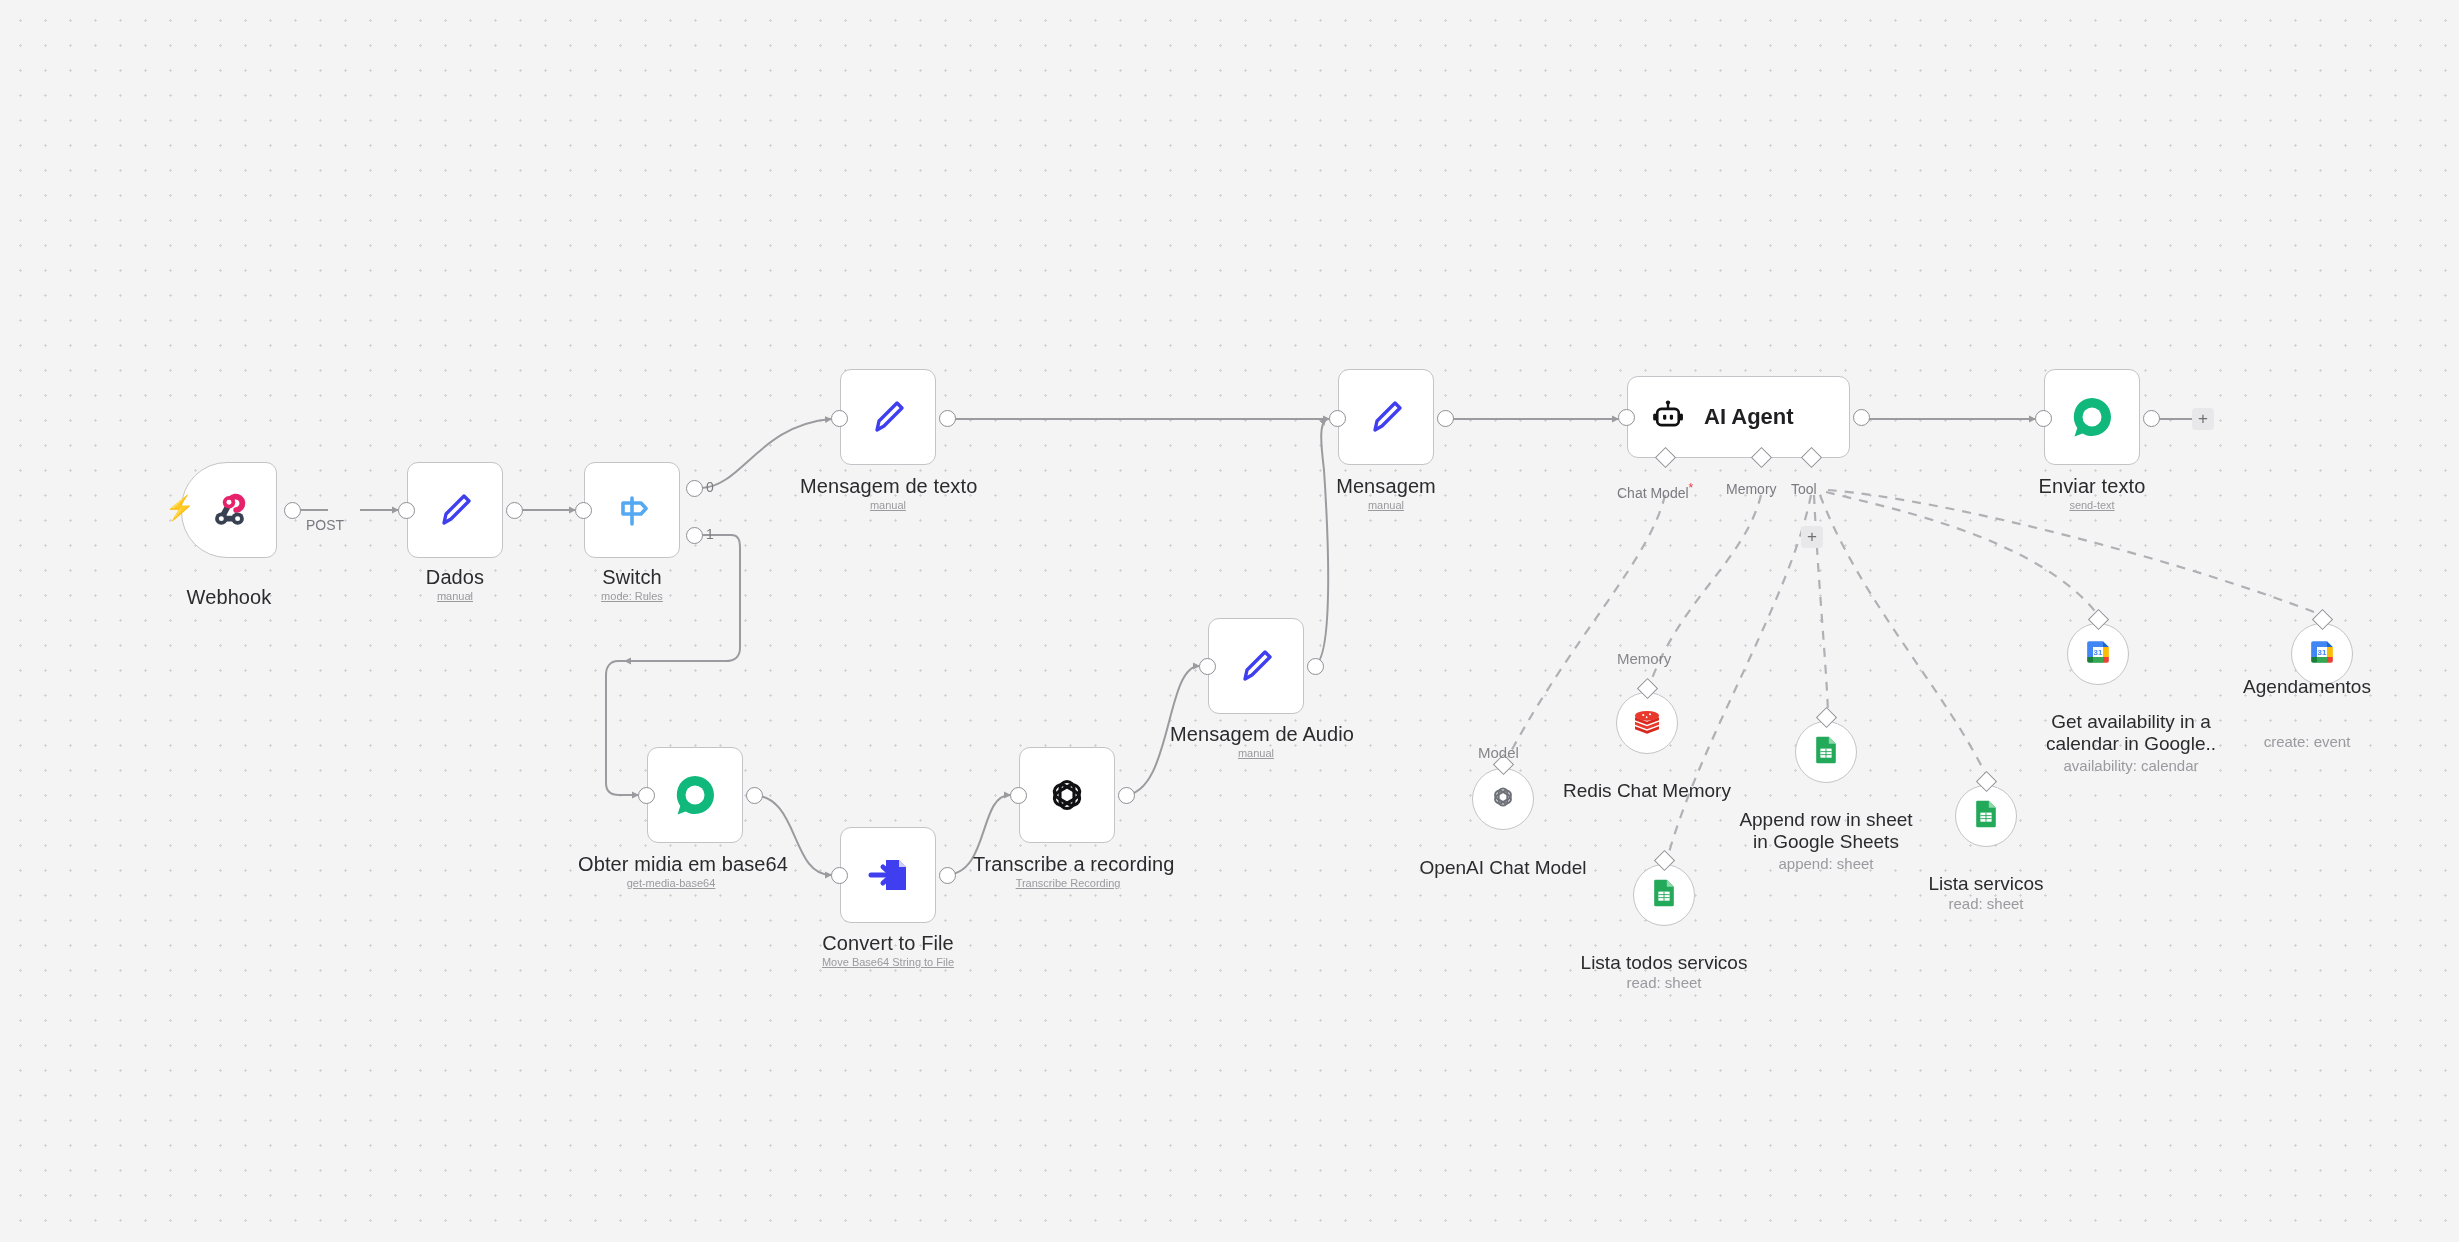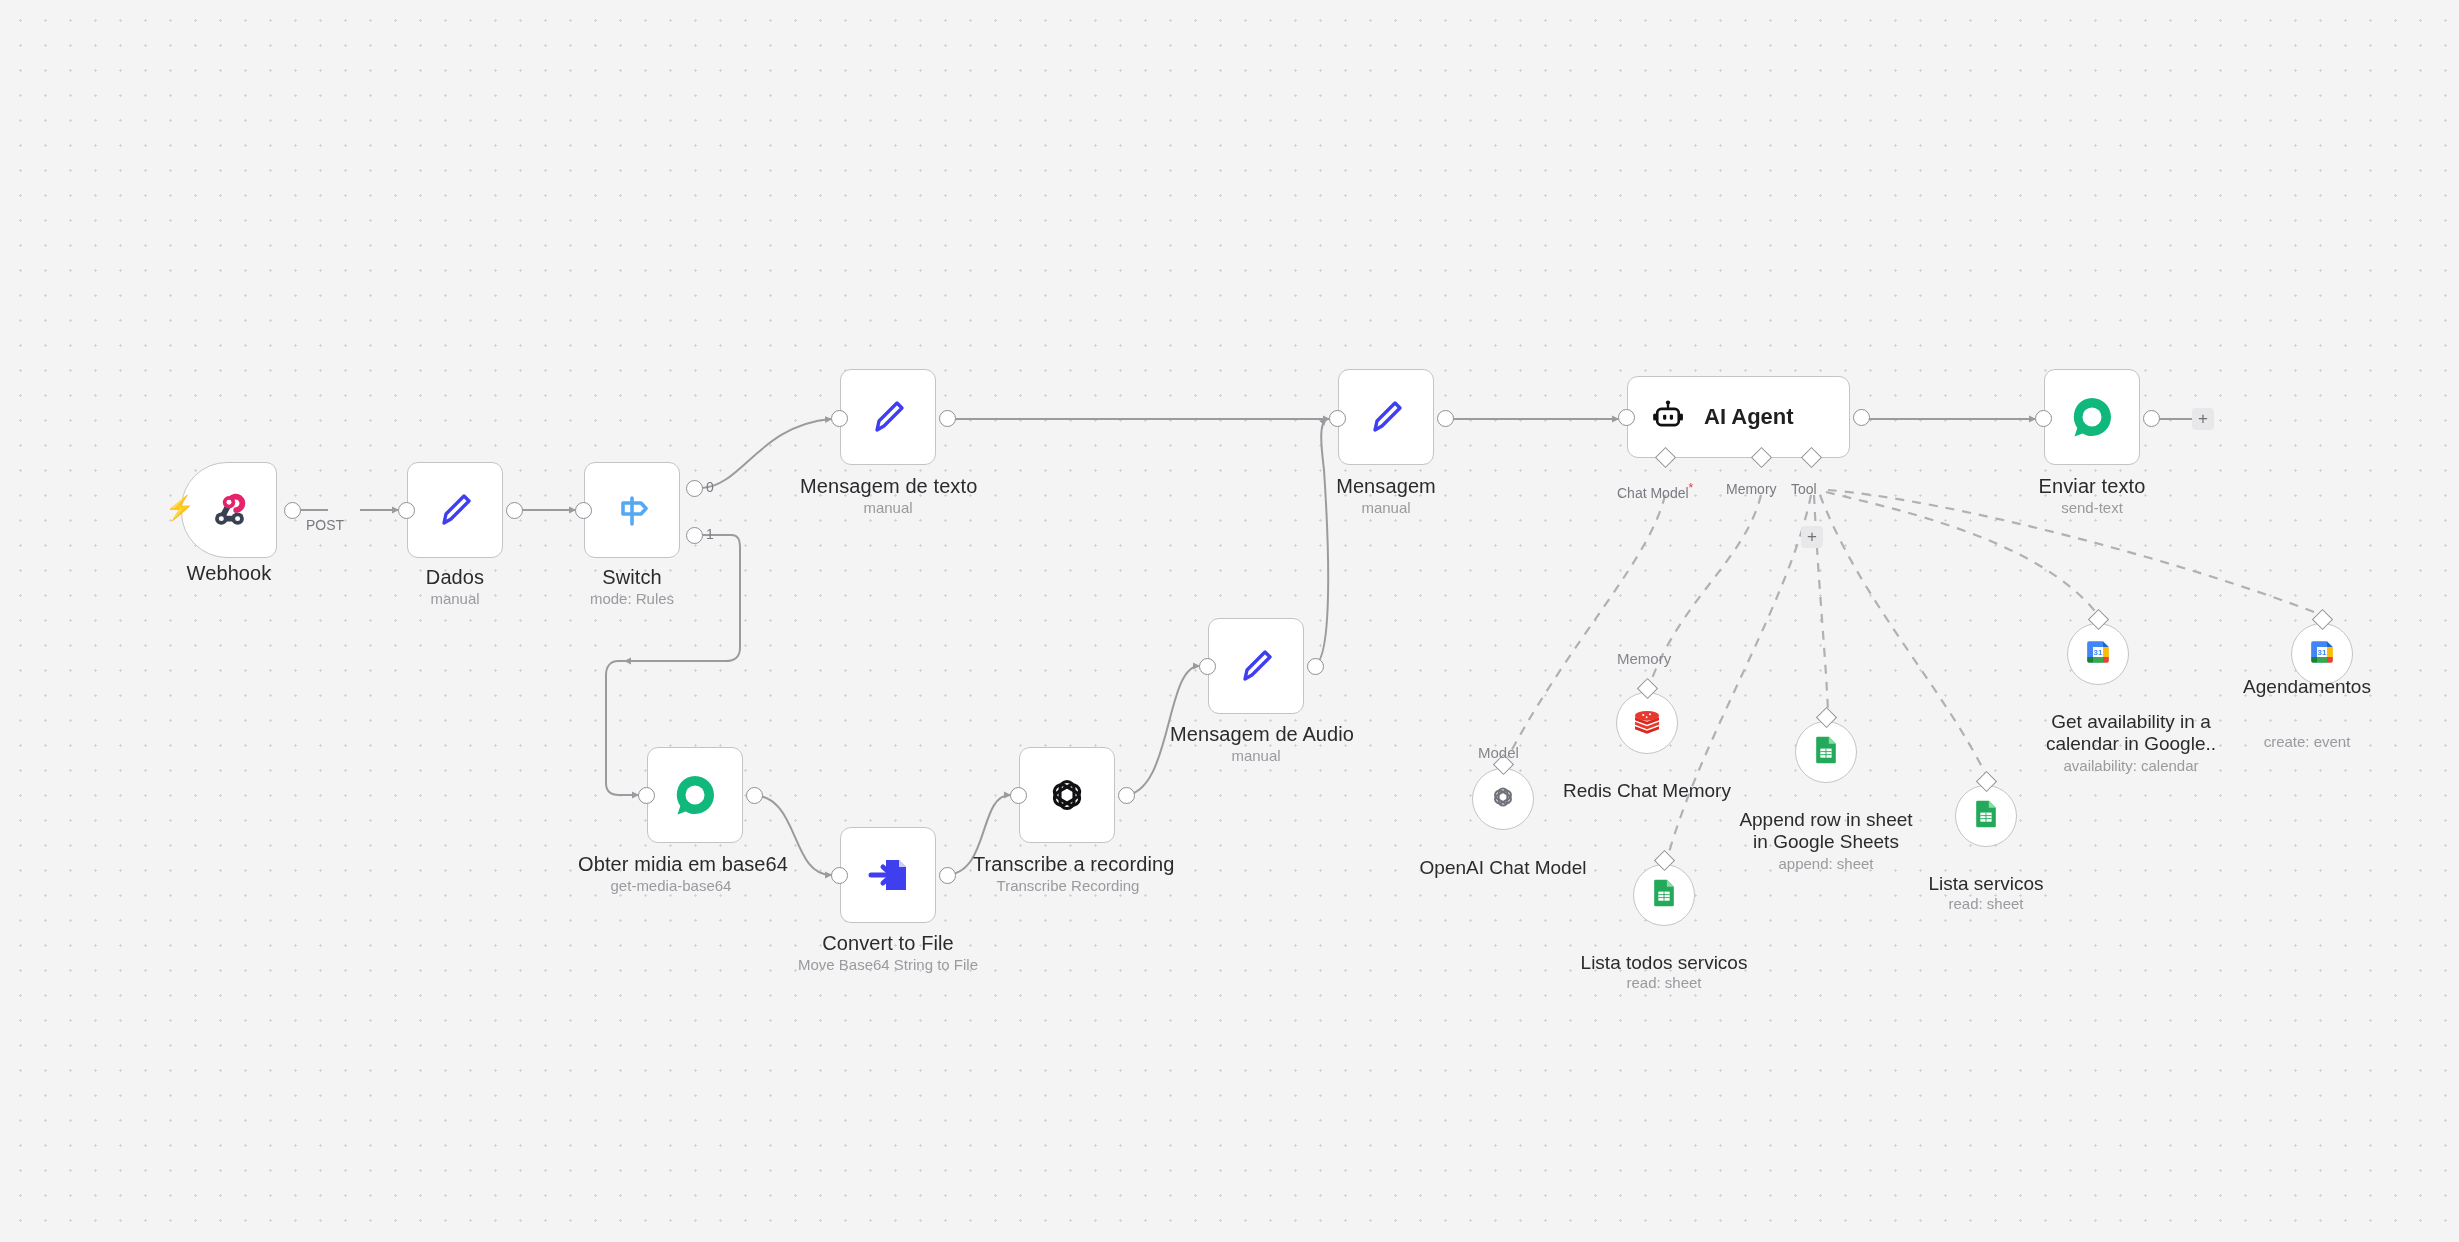--- a/index.html
+++ b/index.html
@@ -59,24 +59,25 @@
     font-size: 20px;
     color: #2b2b2e;
     letter-spacing: .1px;
     line-height: 23px;
     white-space: nowrap;
     z-index: 6;
   }
   .node-sub {
     position: absolute;
     text-align: center;
-    font-size: 15px;
+    font-size: 11px;
     color: #9a9a9f;
     white-space: nowrap;
     z-index: 6;
+    text-decoration: underline;
   }
   .agent-label {
     font-size: 22px;
     color: #1f1f22;
     white-space: nowrap;
   }
 
   
   .subnode {
     position: absolute;
@@ -238,21 +239,21 @@
           <circle cx="16" cy="33" r="2.6" fill="#ffffff"></circle>
           <circle cx="33" cy="33" r="2.6" fill="#ffffff"></circle>
           <circle cx="24" cy="16" r="6.5" fill="#e5226a"></circle>
           <circle cx="24" cy="16" r="2.6" fill="#ffffff"></circle>
         </g>
       </svg>
     </span>
   </div>
   <div class="port" style="left:284px; top:502px;"></div>
   <div class="port-label" style="left:306px; top:501px;margin-top:16px;">POST</div>
-  <div class="node-title" style="left:181px; top:562px; width:96px;">Webhook</div>
+  <div class="node-title" style="left:181px; top:586px; width:96px;">Webhook</div>
 
   <div class="node" style="left:407px; top:462px; width:96px; height:96px;">
     <span class="nicon">
       <svg width="48" height="48" viewBox="0 0 48 48">
         <path d="M13 37 L15 28 L33 10 L38 15 L20 33 Z" fill="none" stroke="#3f3ff0" stroke-width="3.4" stroke-linejoin="round"></path>
       </svg>
     </span>
   </div>
   <div class="port" style="left:398px; top:502px;"></div>
   <div class="port" style="left:506px; top:502px;"></div>

